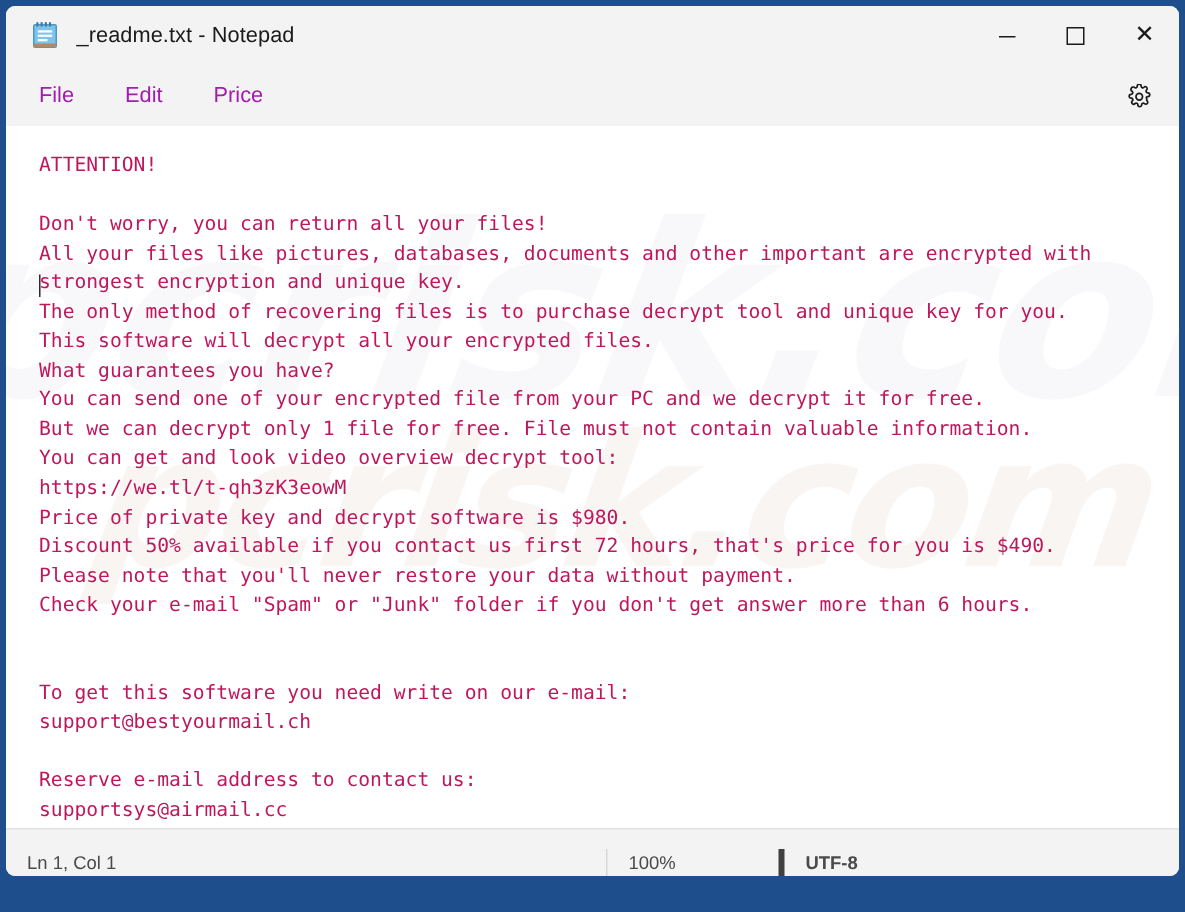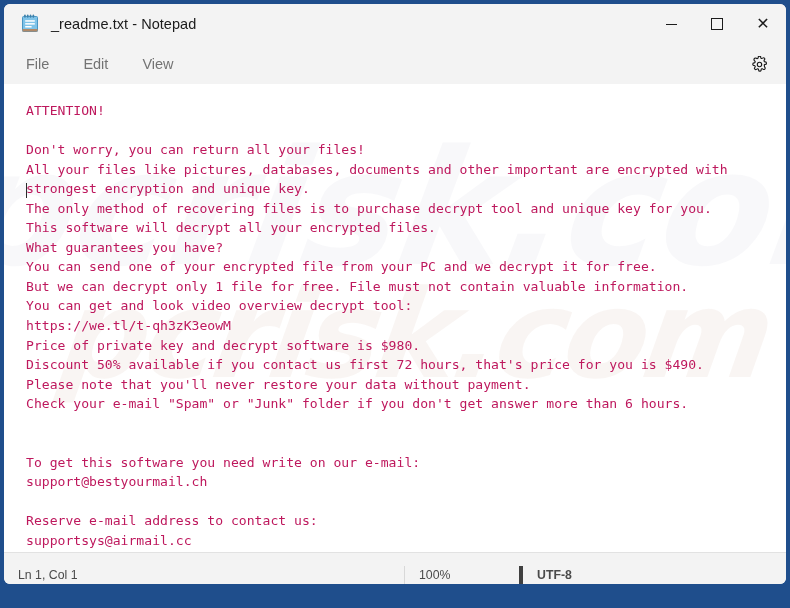--- a/index.html
+++ b/index.html
@@ -79,21 +79,21 @@
     height: 40px;
     flex: 0 0 40px;
     background: #f3f3f3;
     display: flex;
     align-items: center;
     position: relative;
     padding-left: 10px;
   }
   .menu-item {
     font-size: 14.5px;
-    color: #737373;
+    color: #a21caf;
     padding: 5px 12px;
     border-radius: 4px;
     margin-right: 10px;
     white-space: nowrap;
   }
   #settings-button {
     position: absolute;
     right: 12px;
     top: 6px;
     width: 30px; height: 28px;
@@ -218,21 +218,21 @@
       </div>
       <div class="win-btn close">
         <span class="glyph-close">✕</span>
       </div>
     </div>
   </div>
 
   <div id="menu-bar">
     <div class="menu-item">File</div>
     <div class="menu-item">Edit</div>
-    <div class="menu-item">View</div>
+    <div class="menu-item">Price</div>
 
     <div id="settings-button">
       <svg width="17" height="17" viewBox="0 0 24 24" fill="none" stroke="#1b1b1b" stroke-width="1.6">
         <circle cx="12" cy="12" r="3.1"></circle>
         <path d="M19.1 14.2a1.5 1.5 0 0 0 .3 1.65l.06.05a1.8 1.8 0 1 1-2.55 2.55l-.05-.06a1.5 1.5 0 0 0-1.65-.3 1.5 1.5 0 0 0-.91 1.37v.15a1.8 1.8 0 0 1-3.6 0v-.08a1.5 1.5 0 0 0-.98-1.37 1.5 1.5 0 0 0-1.65.3l-.05.06a1.8 1.8 0 1 1-2.55-2.55l.06-.05a1.5 1.5 0 0 0 .3-1.65 1.5 1.5 0 0 0-1.37-.91h-.15a1.8 1.8 0 0 1 0-3.6h.08a1.5 1.5 0 0 0 1.37-.98 1.5 1.5 0 0 0-.3-1.65l-.06-.05A1.8 1.8 0 1 1 7.48 3.1l.05.06a1.5 1.5 0 0 0 1.65.3h.07A1.5 1.5 0 0 0 10.17 2.1v-.15a1.8 1.8 0 0 1 3.6 0v.08a1.5 1.5 0 0 0 .91 1.37 1.5 1.5 0 0 0 1.65-.3l.05-.06a1.8 1.8 0 1 1 2.55 2.55l-.06.05a1.5 1.5 0 0 0-.3 1.65v.07a1.5 1.5 0 0 0 1.37.91h.15a1.8 1.8 0 0 1 0 3.6h-.08a1.5 1.5 0 0 0-1.37.91z"></path>
       </svg>
     </div>
   </div>
 
   <div id="editor-area">

